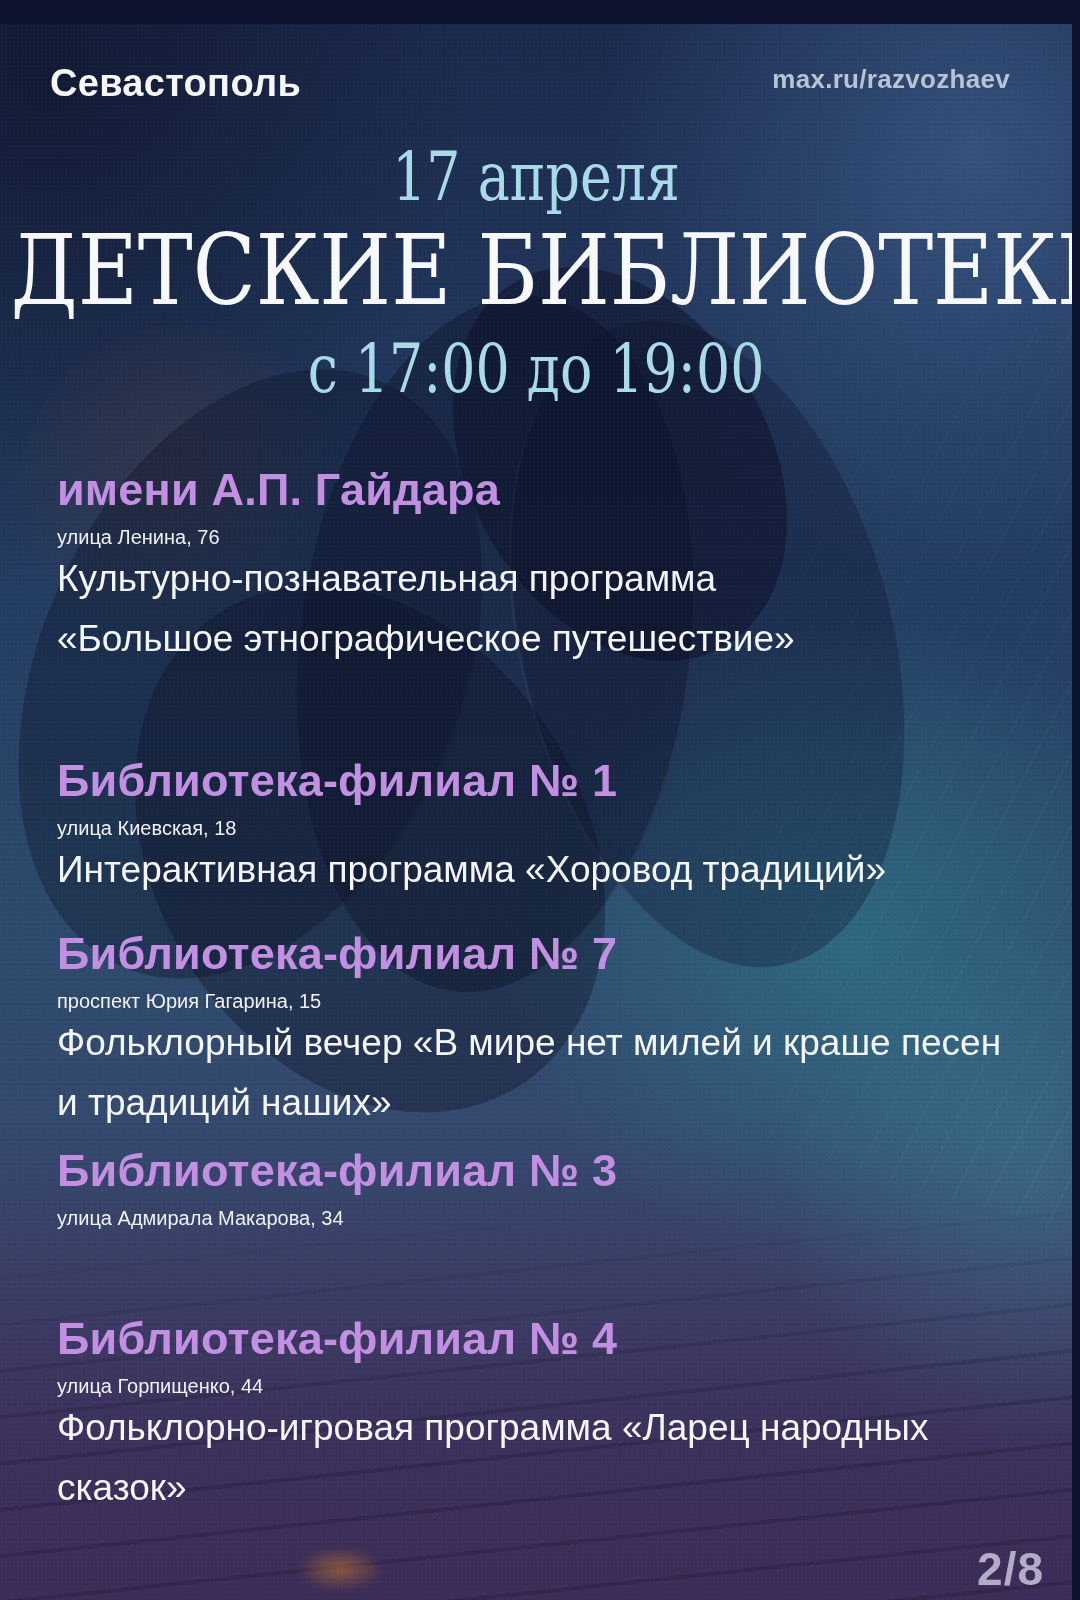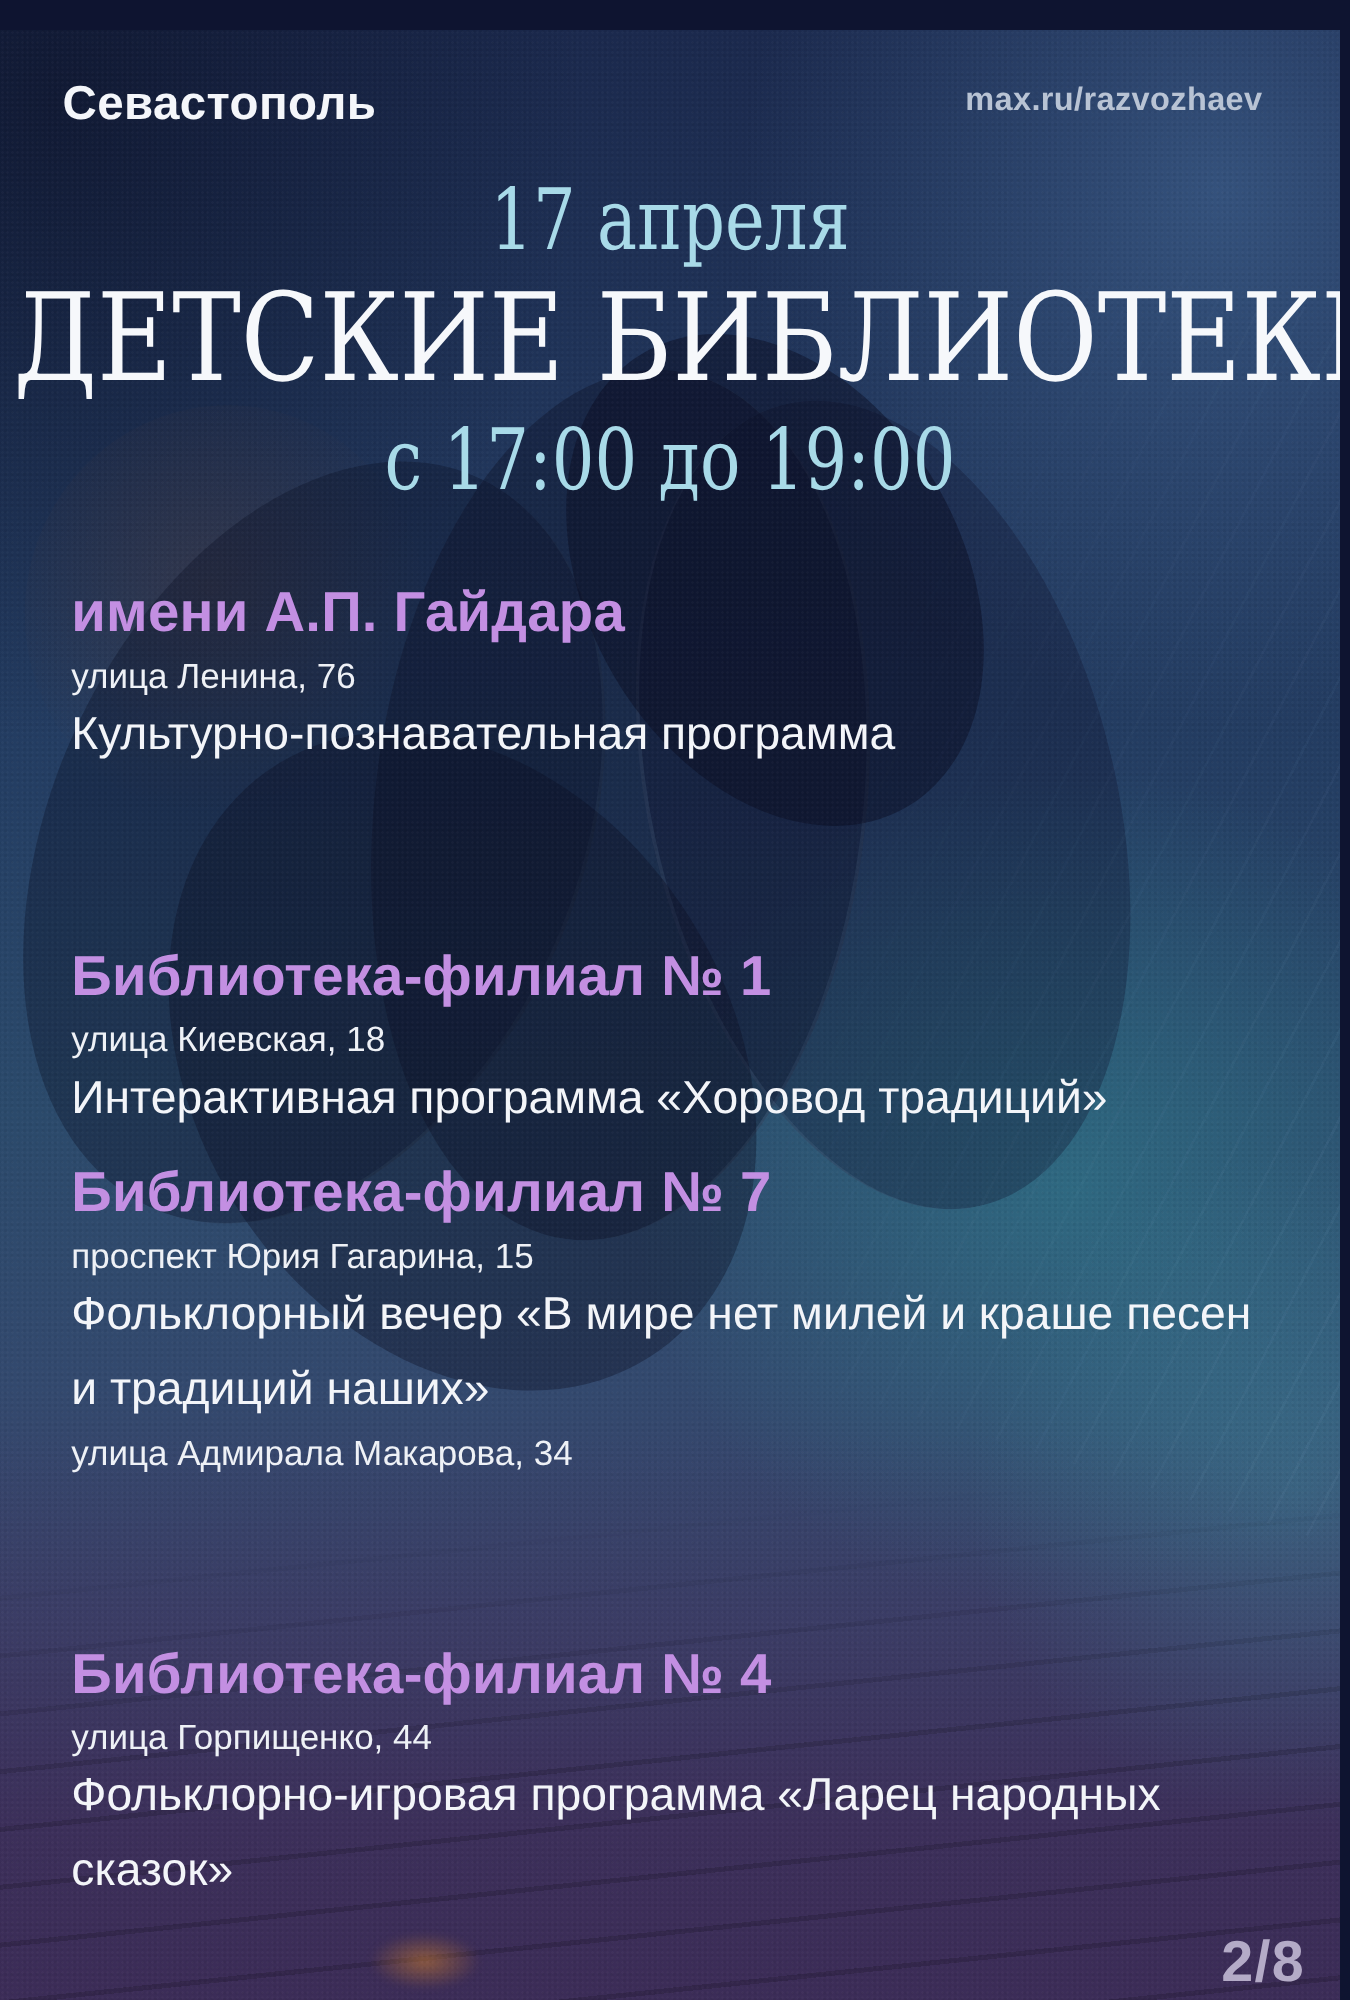--- a/index.html
+++ b/index.html
@@ -69,21 +69,21 @@
     text-transform:uppercase;white-space:nowrap;letter-spacing:0;
     transform:scale(.98,1.16);transform-origin:center top;}
   .hero-time{position:absolute;left:0;right:0;top:308px;text-align:center;
     font-family:"DejaVu Serif",serif;font-size:64px;line-height:1.1;color:#a8dae8;
     transform:scale(.84,1.06);transform-origin:center top;}
   
   .entry{position:absolute;left:57px;right:40px;}
   .entry .name{font-size:45px;font-weight:700;line-height:1.32;color:#c38fe2;
     letter-spacing:.2px;margin:0;}
   .entry .name span{display:block;}
-  .entry .addr{font-size:28px;font-weight:400;line-height:1.0;color:#eef1f6;
+  .entry .addr{font-size:20px;font-weight:400;line-height:1.0;color:#eef1f6;
     margin-top:8px;}
   .entry .prog{font-size:37px;font-weight:400;line-height:1.62;color:#f3f5f9;
     margin-top:2px;}
   .entry .prog span{display:block;}
   .e1{top:436px;} .e2{top:727px;} .e3{top:900px;} .e4{top:1117px;} .e5{top:1285px;}
   
   .page-num{position:absolute;right:28px;top:1518px;font-size:46px;font-weight:700;
     color:#b4abc7;letter-spacing:1px;}
 </style>
 </head>
@@ -116,20 +116,21 @@
   <div class="hero-title">детские библиотеки</div>
   <div class="hero-time">с 17:00 до 19:00</div>
 
   <section class="entry e1">
     <h2 class="name">
       <span>имени А.П. Гайдара</span>
     </h2>
     <div class="addr">улица Ленина, 76</div>
     <div class="prog">
       <span>Культурно-познавательная программа</span>
+      <span>«Большое этнографическое путешествие»</span>
     </div>
   </section>
 
   <section class="entry e2">
     <h2 class="name">
       <span>Библиотека-филиал № 1</span>
     </h2>
     <div class="addr">улица Киевская, 18</div>
     <div class="prog">
       <span>Интерактивная программа «Хоровод традиций»</span>
@@ -141,20 +142,23 @@
       <span>Библиотека-филиал № 7</span>
     </h2>
     <div class="addr">проспект Юрия Гагарина, 15</div>
     <div class="prog">
       <span>Фольклорный вечер «В мире нет милей и краше песен</span>
       <span>и традиций наших»</span>
     </div>
   </section>
 
   <section class="entry e4">
+    <h2 class="name">
+      <span>Библиотека-филиал № 3</span>
+    </h2>
     <div class="addr">улица Адмирала Макарова, 34</div>
   </section>
 
   <section class="entry e5">
     <h2 class="name">
       <span>Библиотека-филиал № 4</span>
     </h2>
     <div class="addr">улица Горпищенко, 44</div>
     <div class="prog">
       <span>Фольклорно-игровая программа «Ларец народных</span>

